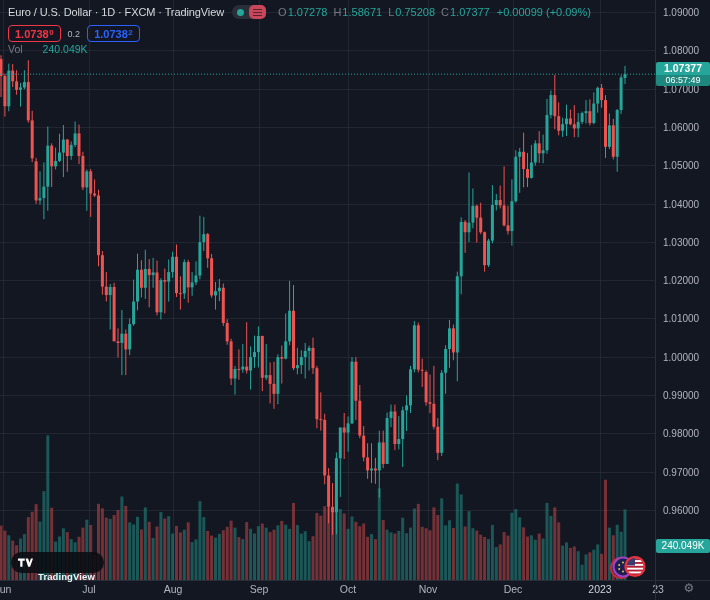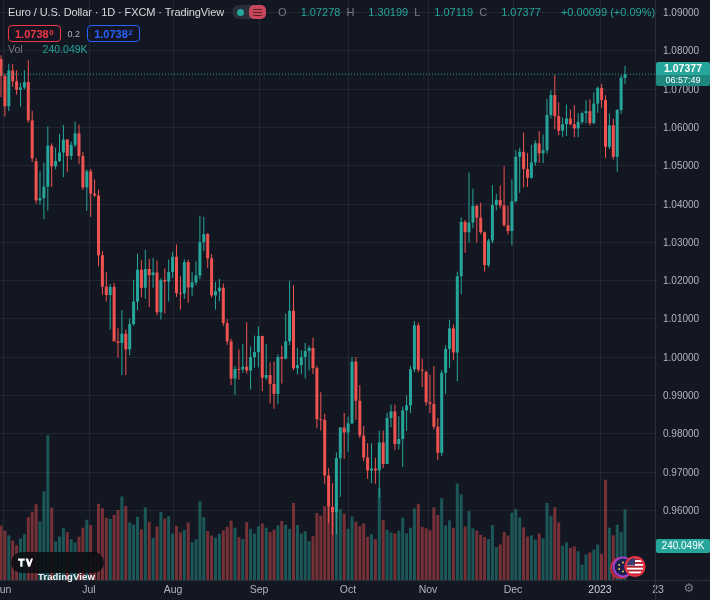--- a/index.html
+++ b/index.html
@@ -9,21 +9,21 @@
   
   .hdr{position:absolute;left:8px;top:5px;display:flex;align-items:center;gap:8px;z-index:5;}
   .title{font-size:11px;color:#D6D9DE;letter-spacing:-0.1px;white-space:nowrap;}
   .toggle{width:34px;height:14px;border-radius:7px;background:#2A2E39;position:relative;flex:0 0 auto;display:flex;align-items:center;}
   .toggle .dot{width:7px;height:7px;border-radius:50%;background:#26A69A;margin-left:5px;}
   .toggle .chip{position:absolute;right:0;top:0;width:17px;height:14px;border-radius:5px;background:#C9475B;
                 display:flex;flex-direction:column;justify-content:center;gap:2px;align-items:center;}
   .toggle .chip i{display:block;width:9px;height:1px;background:#5C1F2C;}
   .ohlc{display:flex;gap:6px;font-size:11px;white-space:nowrap;margin-left:4px;}
   .ohlc .k{color:#787B86;}
-  .ohlc .v{color:#26A69A;margin-left:14px;}
+  .ohlc .v{color:#26A69A;margin-left:1px;}
   .ohlc .pair{display:flex;}
   
   .row2{position:absolute;left:8px;top:25px;display:flex;align-items:center;gap:7px;z-index:5;}
   .quote{border:1px solid;border-radius:4px;height:15px;padding:0 6px;display:flex;align-items:center;
          font-size:11px;font-weight:bold;background:rgba(19,23,34,0.4);cursor:pointer;}
   .quote sup{font-size:8px;line-height:8px;margin-left:0.5px;transform:translateY(-1px);}
   .quote.sell{border-color:#F23645;color:#F23645;}
   .quote.buy{border-color:#2962FF;color:#2962FF;}
   .spread{font-size:9px;color:#B2B5BE;}
   
@@ -609,25 +609,25 @@
           <i></i>
         </span>
     </span>
     <span class="ohlc">
       <span class="pair">
           <span class="k">O</span>
           <span class="v">1.07278</span>
         </span>
       <span class="pair">
           <span class="k">H</span>
-          <span class="v">1.30199</span>
+          <span class="v">1.58671</span>
         </span>
       <span class="pair">
           <span class="k">L</span>
-          <span class="v">1.07119</span>
+          <span class="v">0.75208</span>
         </span>
       <span class="pair">
           <span class="k">C</span>
           <span class="v">1.07377</span>
         </span>
       <span class="v">+0.00099 (+0.09%)</span>
     </span>
   </div>
 
   <div class="row2">

